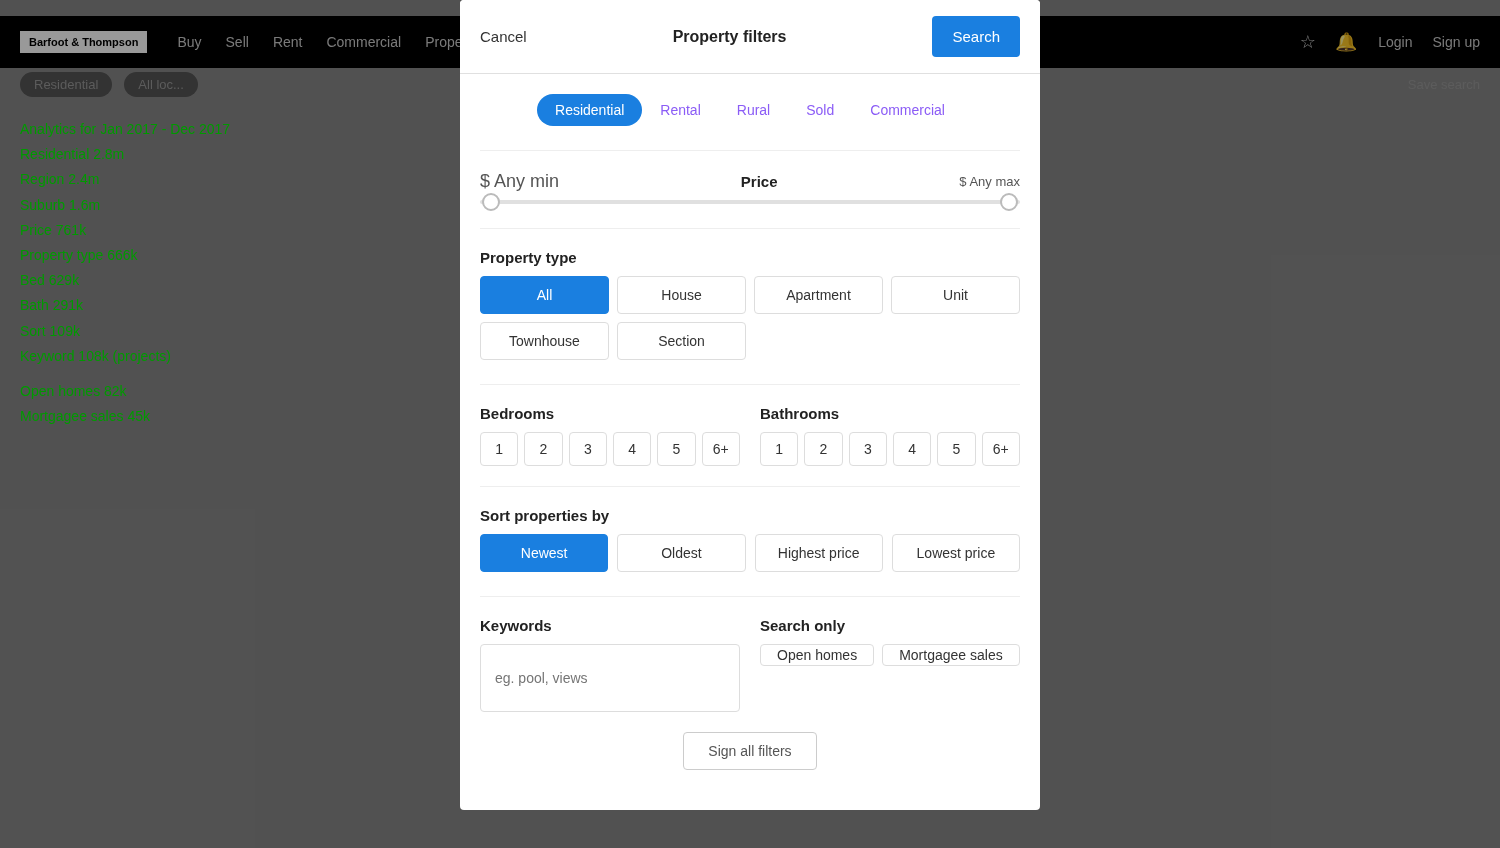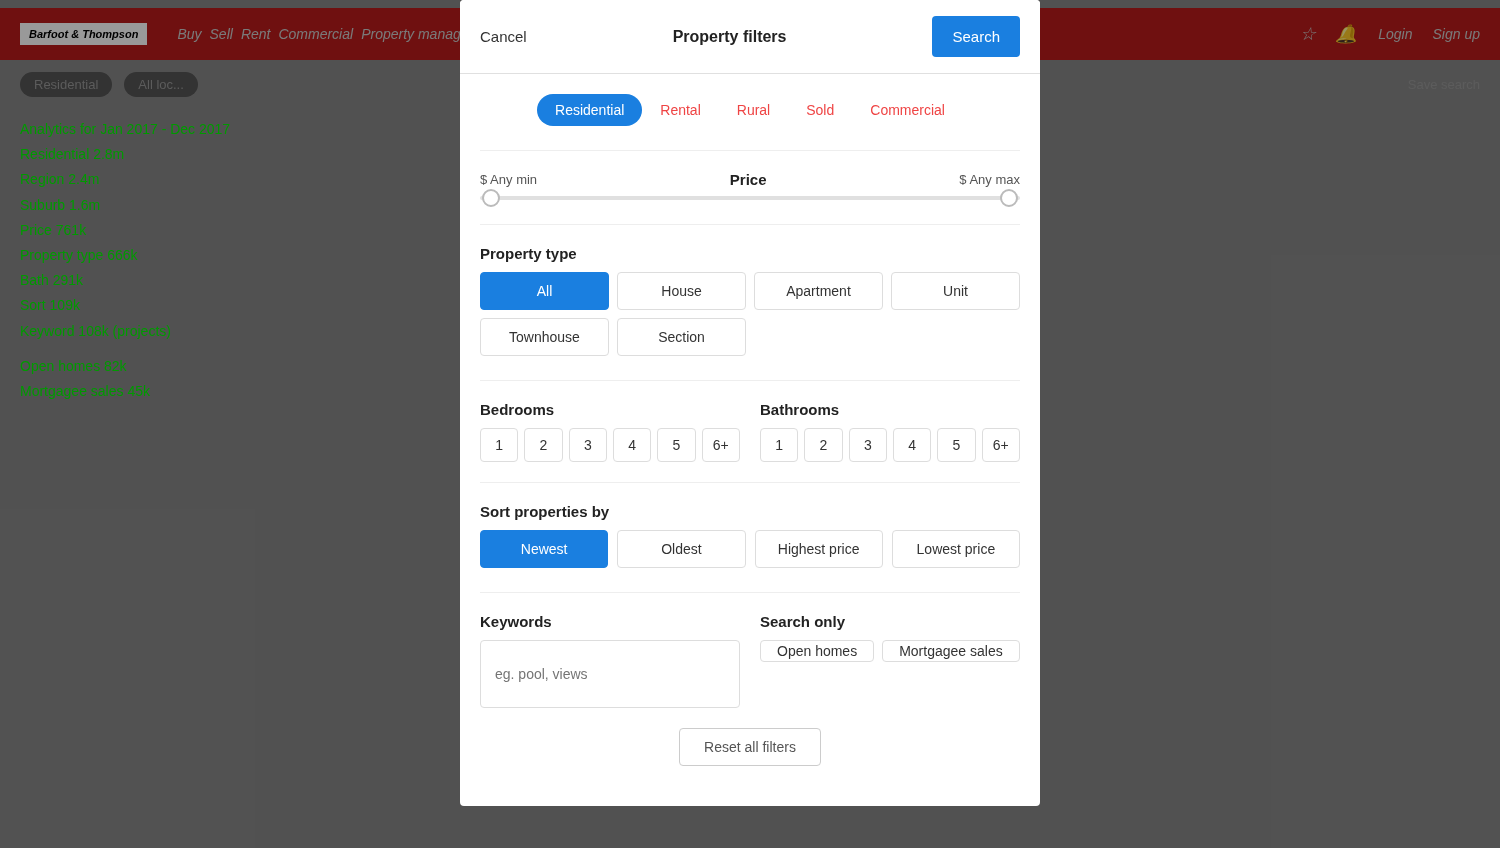--- a/index.html
+++ b/index.html
@@ -1,31 +1,30 @@
 <!DOCTYPE html>
 <html><head>
   <meta charset="utf-8">
   <style>
     * { box-sizing: border-box; margin: 0; padding: 0; }
     body { font-family: -apple-system, BlinkMacSystemFont, 'Segoe UI', Arial, sans-serif; background: #888; width: 1500px; height: 848px; overflow: hidden; position: relative; }
 
     
     .navbar {
-      position: absolute; top: 8px; left: 0; width: 100%; height: 52px;
-      background: #b91c1c;
+      position: absolute; top: 16px; left: 0; width: 100%; height: 52px;
+      background: #000000;
       display: flex; align-items: center; padding: 0 20px;
       z-index: 1;
-      font-style: italic;
     }
     .navbar-logo {
       background: #fff; color: #000; font-size: 11px; font-weight: bold;
       padding: 4px 8px; margin-right: 30px; white-space: nowrap;
       border: 1px solid #fff;
     }
-    .navbar-links { display: flex; gap: 8px; }
+    .navbar-links { display: flex; gap: 24px; }
     .navbar-link { color: #ccc; font-size: 14px; cursor: pointer; }
     .navbar-right { margin-left: auto; display: flex; align-items: center; gap: 20px; }
     .navbar-icon { color: #ccc; font-size: 18px; cursor: pointer; }
     .navbar-auth { color: #ccc; font-size: 14px; cursor: pointer; }
 
     
     .bg-content {
       position: absolute; top: 52px; left: 0; width: 100%; height: calc(100% - 52px);
       z-index: 1; padding: 20px;
     }
@@ -74,42 +73,42 @@
 
     
     .modal-body { padding: 20px; }
 
     
     .category-tabs {
       display: flex; gap: 0; justify-content: center; margin-bottom: 24px;
     }
     .cat-tab {
       padding: 8px 18px; font-size: 14px; cursor: pointer; border: none; background: none;
-      color: #ef4444; border-radius: 20px;
+      color: #8b5cf6; border-radius: 20px;
     }
     .cat-tab.active {
       background: #1a7fe0; color: #fff; border-radius: 20px;
     }
 
     
     .filter-section { margin-bottom: 24px; }
     .filter-section-header {
       display: flex; align-items: center; justify-content: space-between;
       margin-bottom: 10px;
     }
     .filter-section-title { font-size: 15px; font-weight: 600; color: #222; }
     .filter-section-link { color: #1a7fe0; font-size: 13px; cursor: pointer; }
 
     
     .location-input {
       width: 100%; padding: 10px 14px; border: 1px solid #ddd; border-radius: 4px;
       font-size: 15px; color: #999; outline: none;
     }
     .price-label { font-size: 15px; font-weight: 600; color: #222; }
-    .price-any-min { font-size: 13px; color: #555; }
+    .price-any-min { font-size: 18px; color: #555; }
     .price-any-max { font-size: 13px; color: #555; }
     .price-row {
       display: flex; align-items: center; justify-content: space-between;
       margin-bottom: 8px;
     }
     .price-slider-container { width: 100%; position: relative; margin-bottom: 4px; }
     .price-slider-track {
       height: 4px; background: #e0e0e0; border-radius: 2px; position: relative;
     }
     .price-thumb {
@@ -200,20 +199,21 @@
     <div class="bg-pill">All loc...</div>
     <div class="bg-save-search">Save search</div>
   </div>
   <div class="analytics-text">
     <div>Analytics for Jan 2017 - Dec 2017</div>
     <div>Residential 2.8m</div>
     <div>Region 2.4m</div>
     <div>Suburb 1.6m</div>
     <div>Price 761k</div>
     <div>Property type 666k</div>
+    <div>Bed 629k</div>
     <div>Bath 291k</div>
     <div>Sort 109k</div>
     <div>Keyword 108k (projects)</div>
     <div style="margin-top:10px">Open homes 82k</div>
     <div>Mortgagee sales 45k</div>
   </div>
 </div>
 
 <div class="modal-overlay">
   <div class="modal">
@@ -322,17 +322,17 @@
         <div>
           <div class="filter-section-title" style="margin-bottom:10px;">Search only</div>
           <div class="search-only-btns">
             <button class="search-only-btn">Open homes</button>
             <button class="search-only-btn">Mortgagee sales</button>
           </div>
         </div>
       </div>
 
       <div class="reset-row">
-        <button class="reset-btn">Reset all filters</button>
+        <button class="reset-btn">Sign all filters</button>
       </div>
     </div>
   </div>
 </div>
 
 </body></html>

